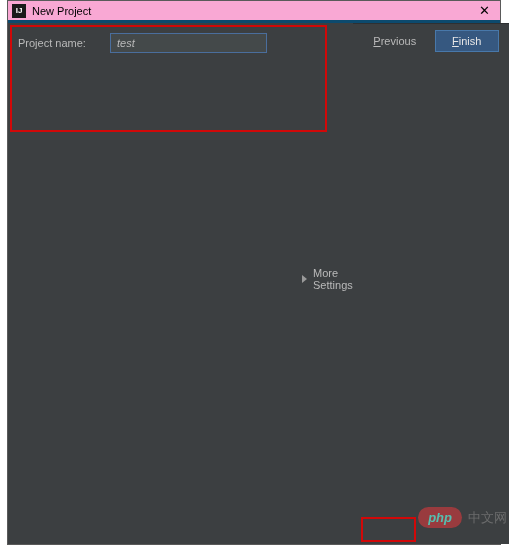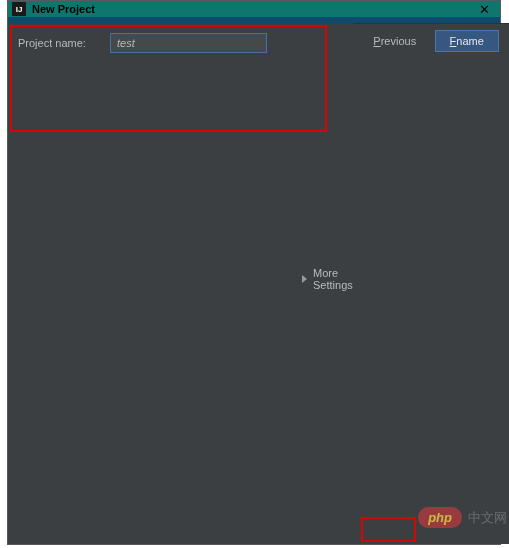--- a/index.html
+++ b/index.html
@@ -15,42 +15,41 @@
     position: absolute;
     left: 7px; top: 0;
     width: 494px; height: 545px;
     background: #fff;
     border: 1px solid #5a5a5a;
     display: flex;
     flex-direction: column;
   }
   .titlebar {
     height: 22px;
-    background: #0f766e;
+    background: #f9a8d4;
     display: flex;
     align-items: center;
     padding: 0 6px 0 4px;
-    border-bottom: 6px solid #0c4a6e;
+    border-bottom: 3px solid #0c4a6e;
   }
   .app-icon {
     width: 14px; height: 14px;
     background: #1a1a1a;
     color: #fff;
     font-size: 8px;
     font-weight: bold;
     display: flex;
     align-items: center;
     justify-content: center;
     margin-right: 6px;
   }
   .titlebar-title {
     font-size: 11px;
     color: #000;
     flex: 1;
-    font-weight: bold;
   }
   .close-x {
     font-size: 13px;
     color: #000;
     cursor: pointer;
     padding: 0 4px;
   }
   .body {
     flex: 1;
     background: #3c3f41;
@@ -155,21 +154,21 @@
     position: absolute;
     right: 2px; bottom: 20px;
     display: flex;
     align-items: center;
     gap: 6px;
     opacity: 0.75;
     pointer-events: none;
   }
   .wm-pill {
     background: #b93a3d;
-    color: #fde047;
+    color: #5eead4;
     font-size: 13px;
     padding: 3px 10px;
     border-radius: 11px;
     font-style: italic;
     font-weight: bold;
   }
   .wm-text {
     color: #7a7a7a;
     font-size: 13px;
   }
@@ -201,21 +200,21 @@
       <span>More Settings</span>
     </div>
 
     <div class="btnbar">
       <div class="btn ghost">
         <span class="ul">P</span>
           <span>revious</span>
       </div>
       <div class="btn primary">
         <span class="ul">F</span>
-          <span>name</span>
+          <span>inish</span>
       </div>
     </div>
 
     <div class="highlight-box hl-top"></div>
     <div class="highlight-box hl-finish"></div>
   </div>
 </div>
 
 <div class="watermark">
   <div class="wm-pill">php</div>

